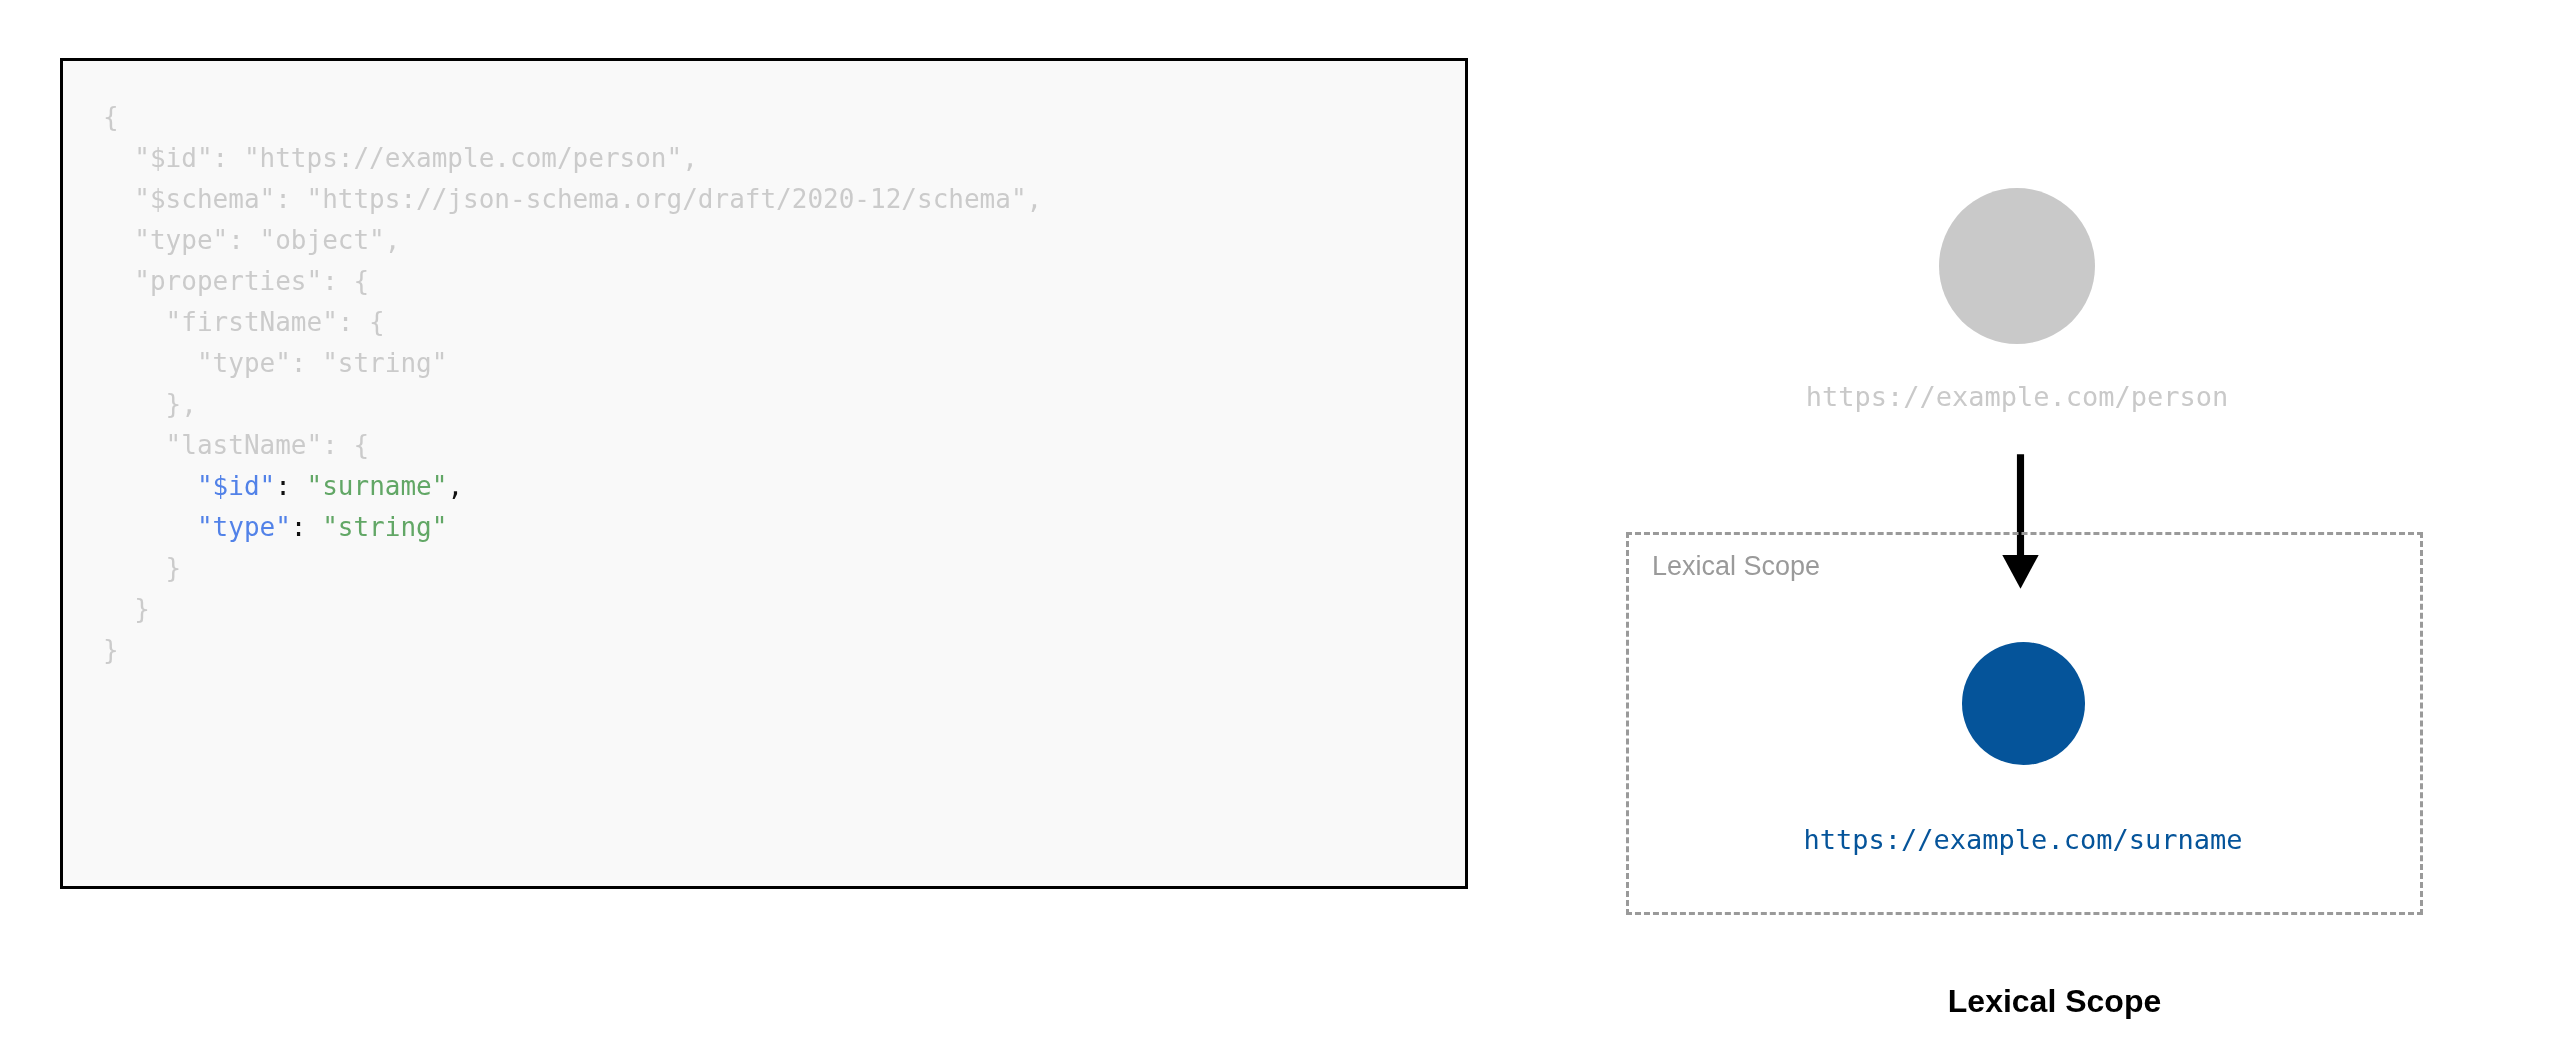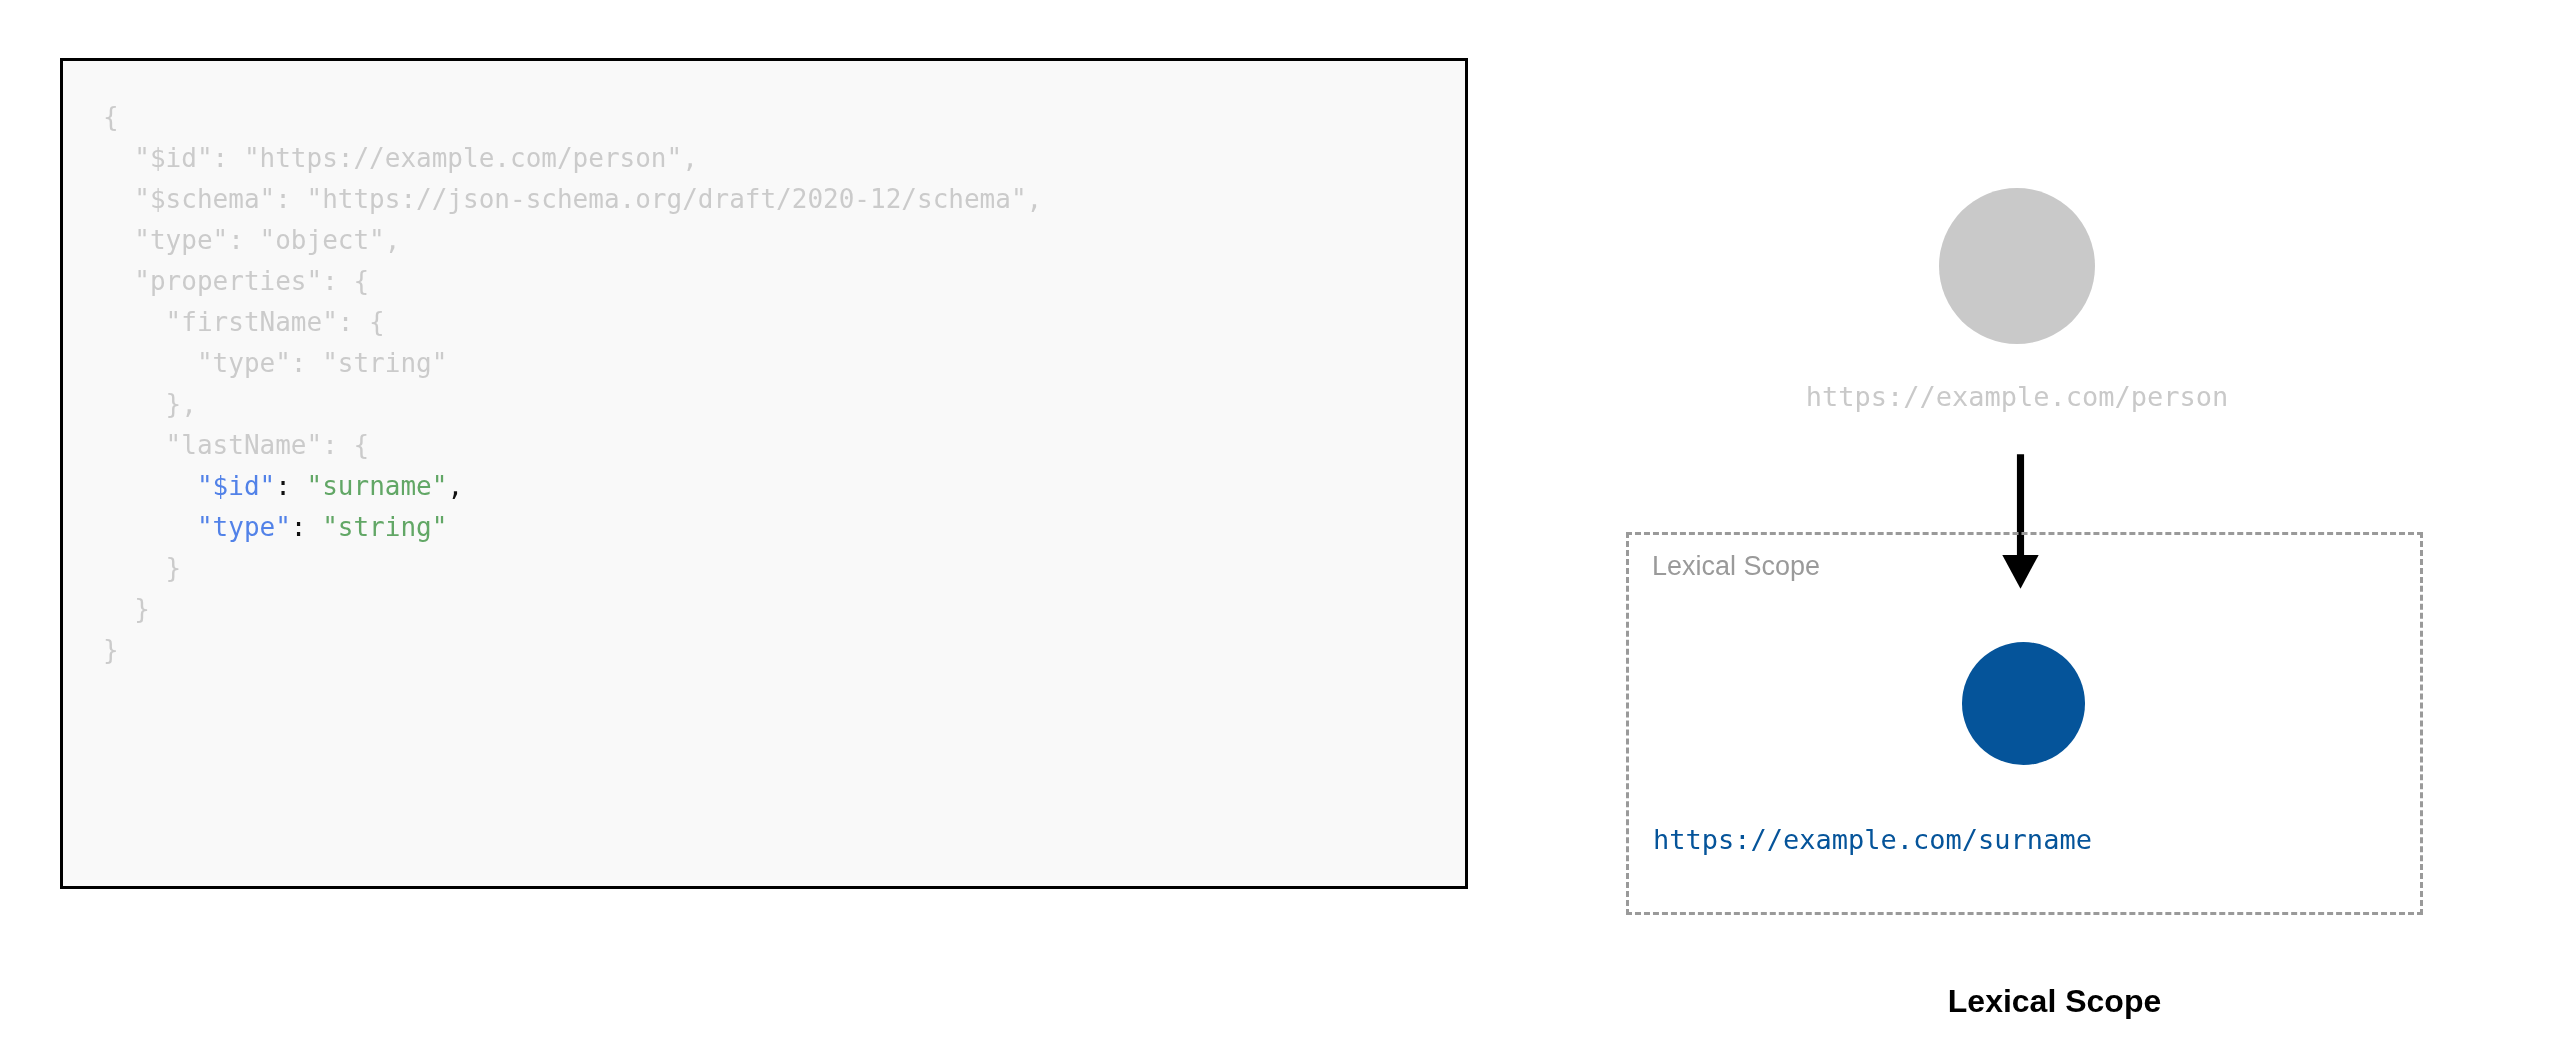--- a/index.html
+++ b/index.html
@@ -142,20 +142,21 @@
     width: 123px;
     height: 123px;
     border-radius: 50%;
     background: #05549a;
   }
   #child-node-label {
     position: absolute;
     left: 120px;      
     top: 776px;
     width: 740px;
+    text-align: center;
     font-family: "DejaVu Sans Mono", "Liberation Mono", monospace;
     font-size: 27px;
     color: #05549a;
     white-space: nowrap;
   }
 
   
   #right-caption {
     position: absolute;
     left: 0;

